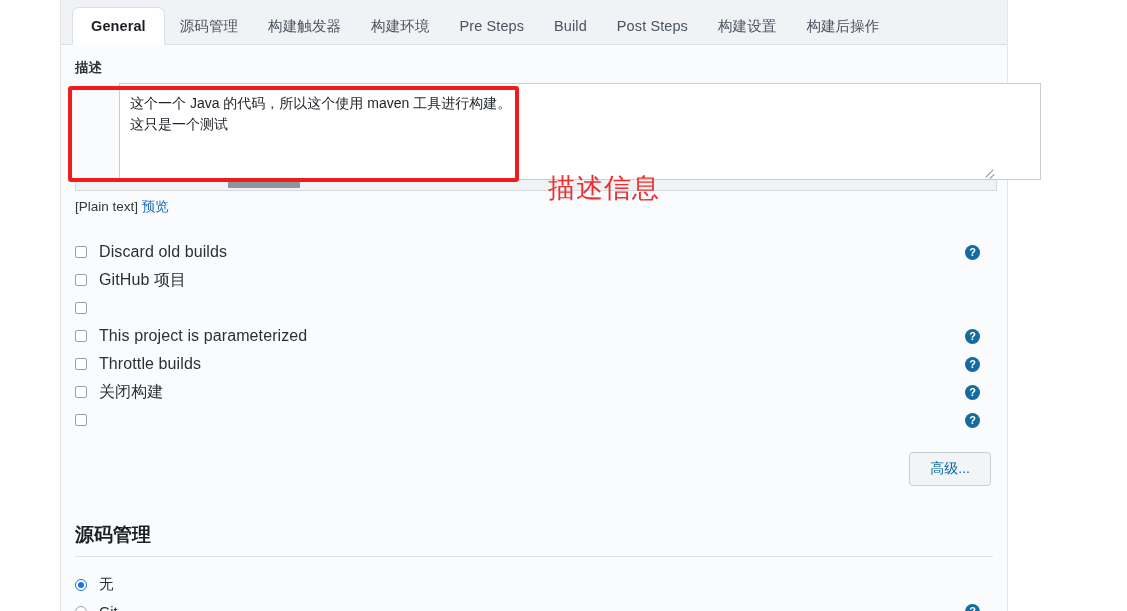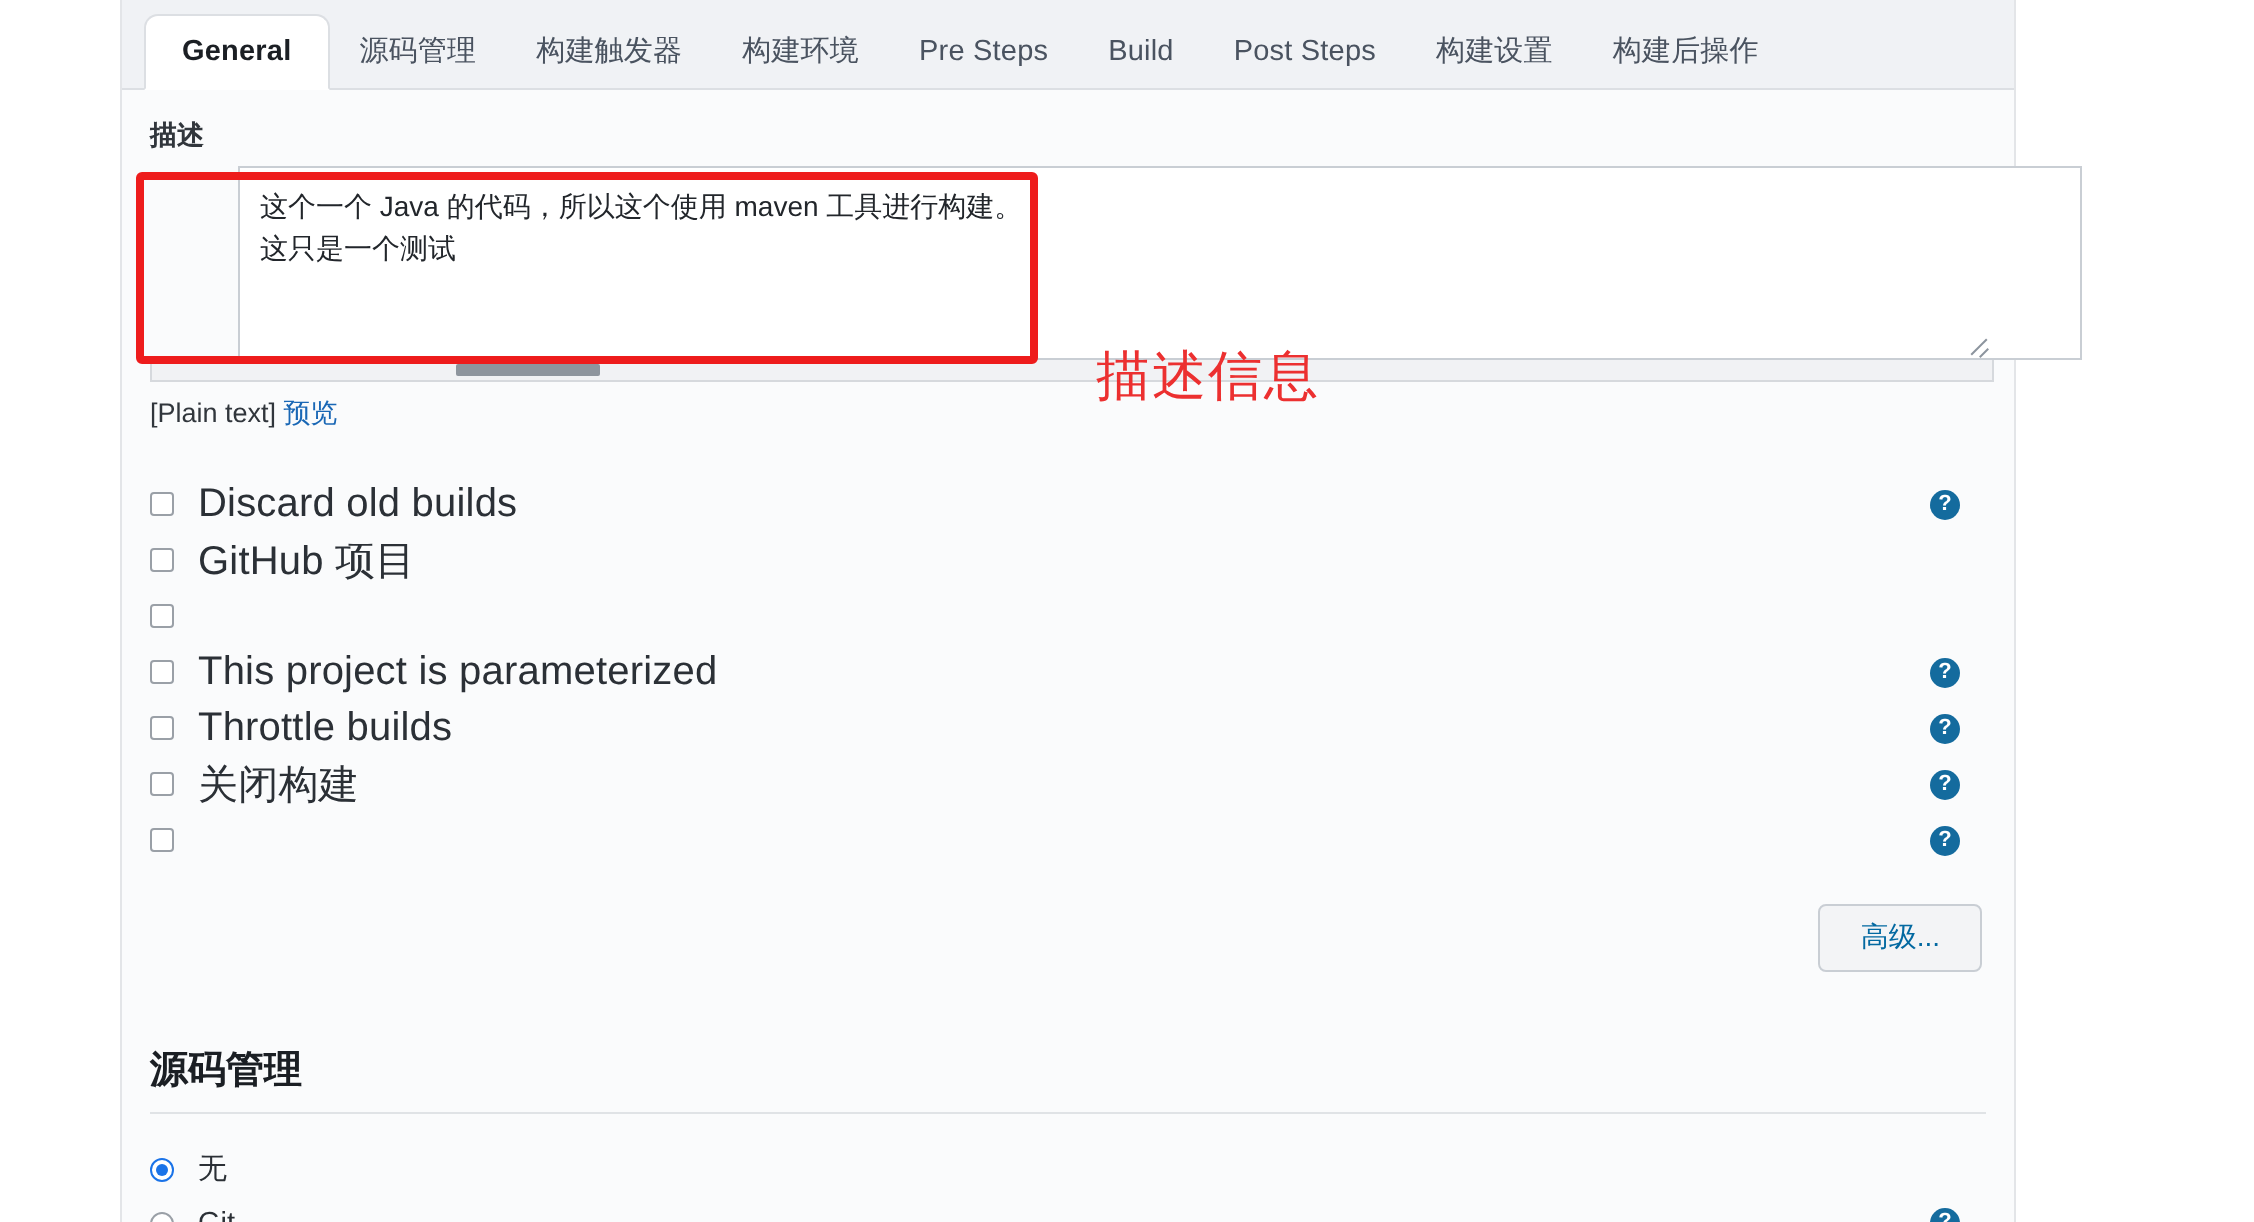--- a/index.html
+++ b/index.html
@@ -181,21 +181,21 @@
   .cbox {
     width: 12px; height: 12px;
     border: 1px solid #9aa0a7;
     background: #ffffff;
     border-radius: 2px;
     margin-right: 12px;
     flex: none;
     cursor: pointer;
   }
   .cb-label {
-    font-size: 20px;
+    font-size: 16px;
     color: #2b3036;
     cursor: pointer;
     letter-spacing: .1px;
   }
   .help {
     position: absolute;
     right: 13px;
     width: 15px; height: 15px;
     border-radius: 50%;
     background: #146b9e;

